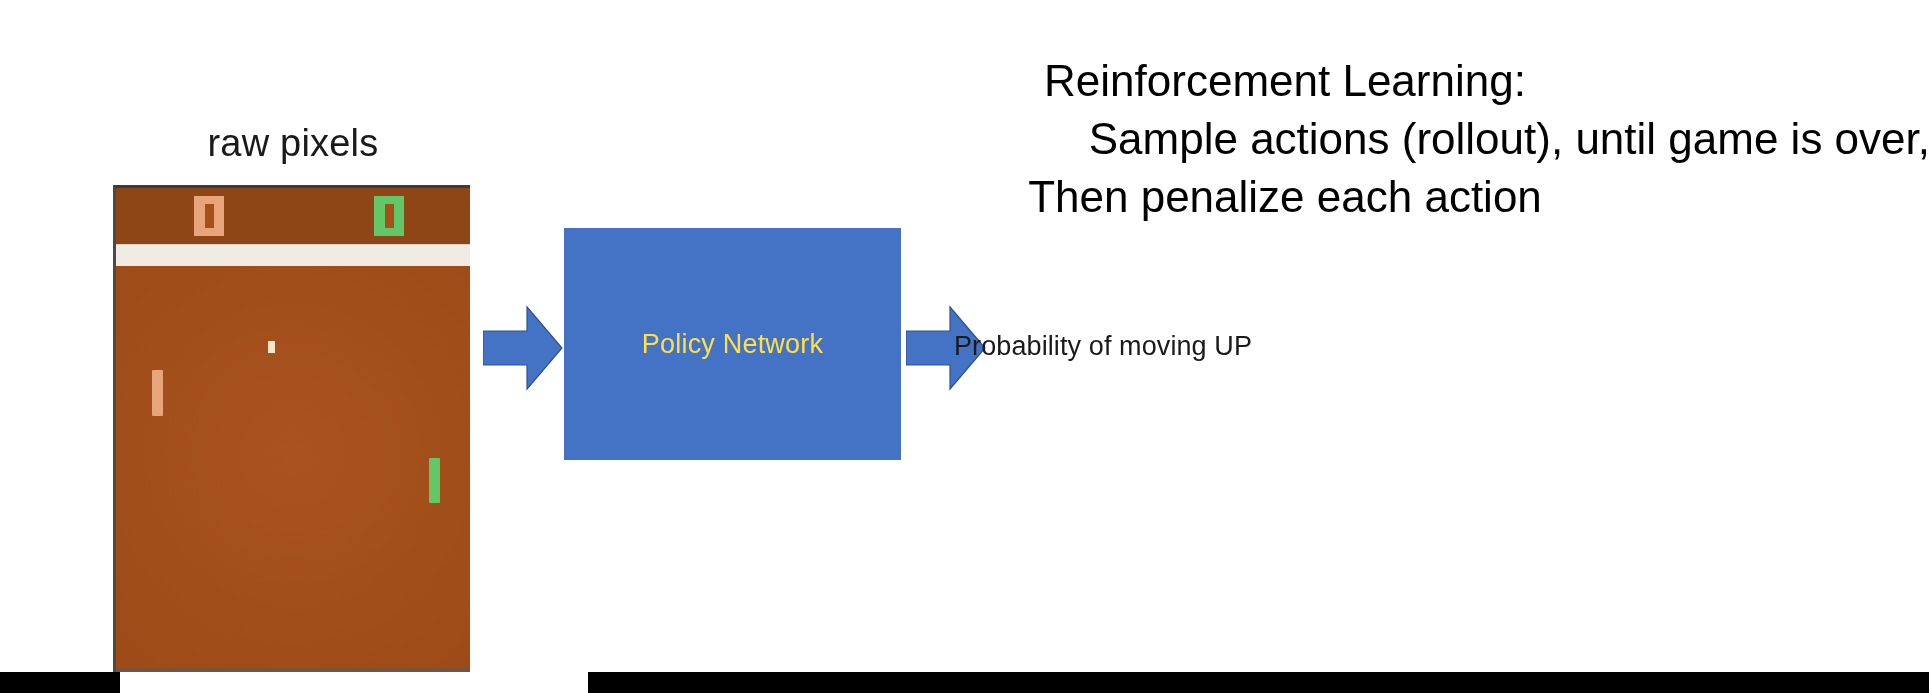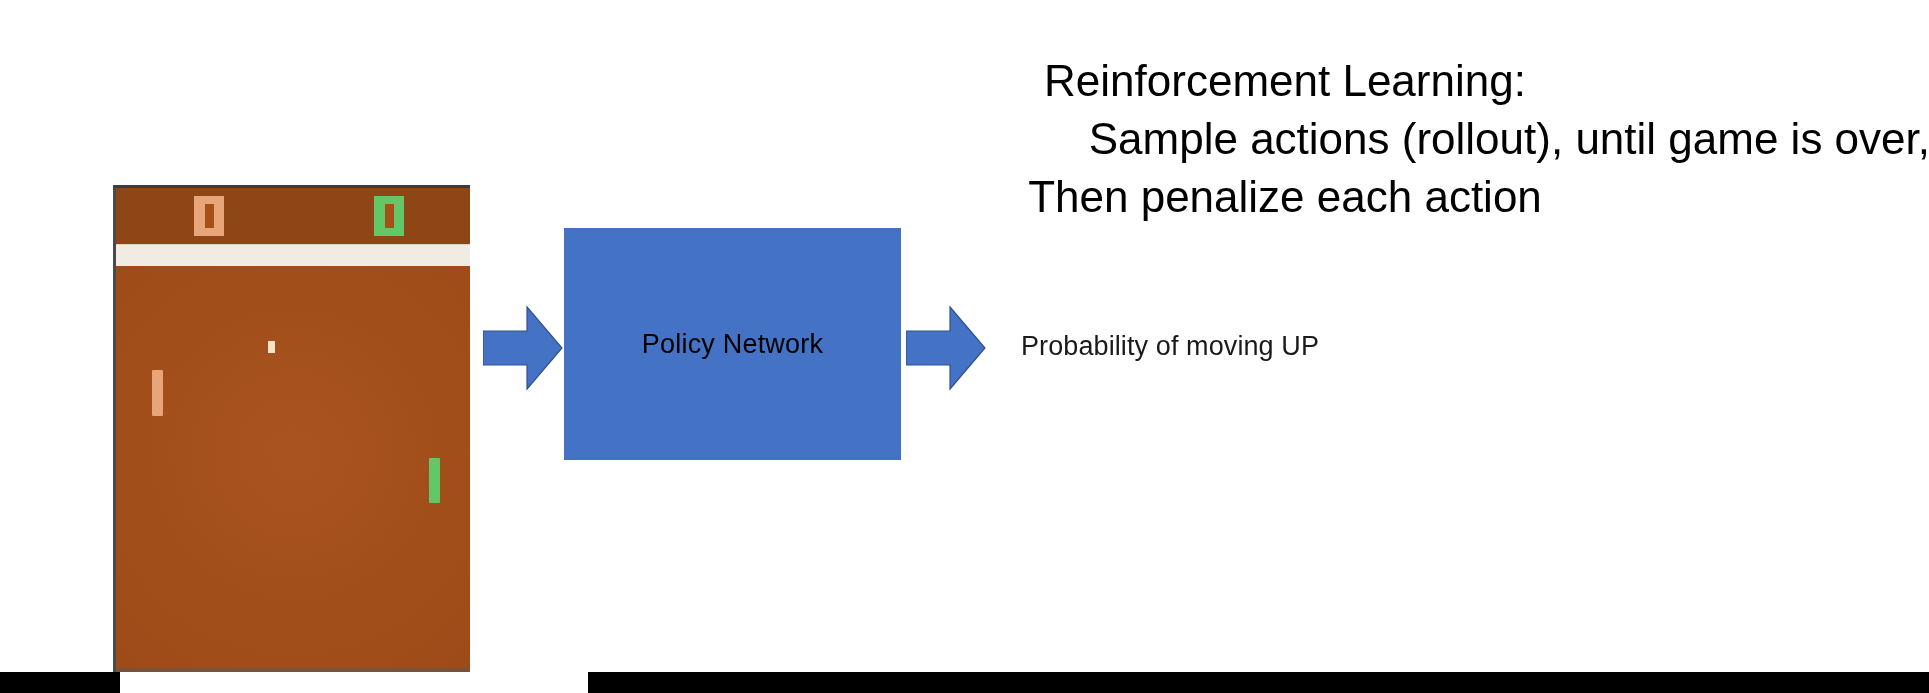--- a/index.html
+++ b/index.html
@@ -144,31 +144,31 @@
     left: 564px;
     top: 228px;
     width: 337px;
     height: 232px;
     background: #4472c4;
     display: flex;
     align-items: center;
     justify-content: center;
   }
   #policy-box-label {
-    color: #000000;
+    color: #fde047;
     font-size: 27px;
     font-family: "Liberation Sans", sans-serif;
     letter-spacing: .2px;
     white-space: nowrap;
   }
 
   
   #output-label {
     position: absolute;
-    left: 1021px;
+    left: 954px;
     top: 331px;
     font-size: 27px;
     color: #1a1a1a;
     font-family: "Liberation Sans", sans-serif;
     white-space: nowrap;
     letter-spacing: .1px;
   }
 
   
   #headline {
@@ -191,20 +191,21 @@
 <body>
 
 <div id="slide">
 
   <div id="headline">
     <span class="hl-line" id="hl-line-1">Reinforcement Learning:</span>
     <span class="hl-line" id="hl-line-2">Sample actions (rollout), until game is over,</span>
     <span class="hl-line" id="hl-line-3">Then penalize each action</span>
   </div>
 
+  <div id="raw-pixels-label">raw pixels</div>
 
   <div id="pong-frame">
     <div id="pong-screen">
       <div id="pong-score-band"></div>
       <div id="pong-wall"></div>
 
       <div class="pong-score" id="pong-score-left">
         <div class="pong-score-inner"></div>
       </div>
 

